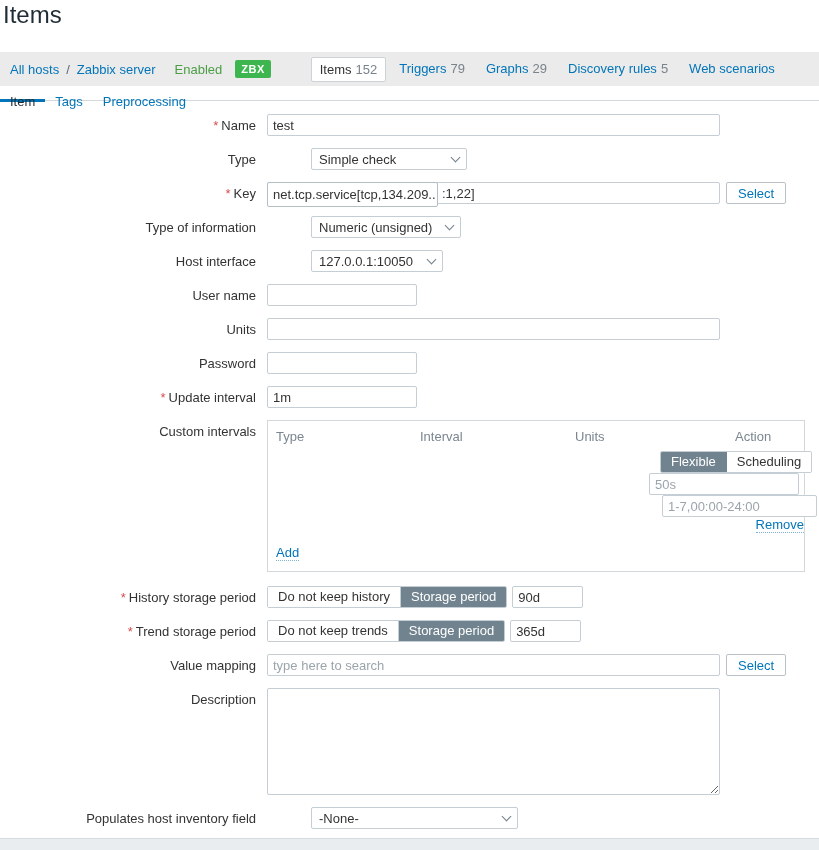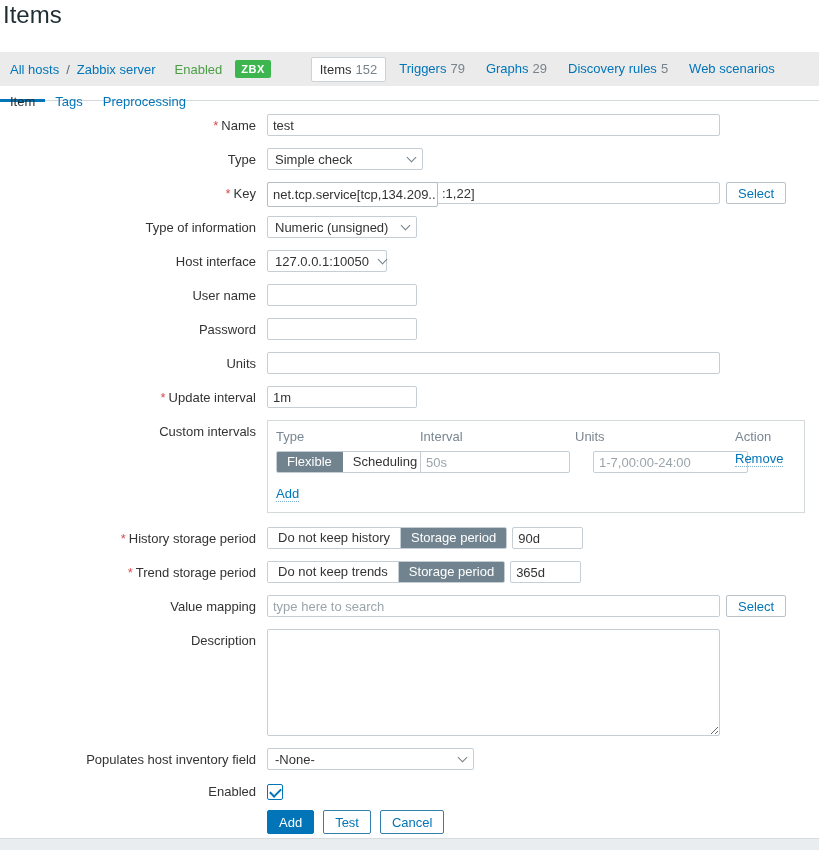--- a/index.html
+++ b/index.html
@@ -36,25 +36,25 @@
   .row { display:flex; margin-bottom:12px; align-items:flex-start; }
   .form-label { width:256px; flex:none; text-align:right; padding-top:4px; color:#333; }
   .req { color:#d64e4e; margin-right:3px; }
   .form-field { margin-left:11px; position:relative; display:flex; align-items:flex-start; }
   .input, .textarea {
     border:1px solid #c5ced4; border-radius:2px; background:#fff; color:#333;
     font:13px "Liberation Sans", sans-serif; height:22px; padding:0 5px; outline:none;
   }
   .input::placeholder, .textarea::placeholder { color:#9aa5ab; }
   .w453 { width:453px; } .w156 { width:156px; } .w150 { width:150px; }
-  .w140 { width:120px; } .w207 { width:207px; } .w71 { width:71px; }
+  .w140 { width:132px; } .w207 { width:207px; } .w71 { width:71px; }
   .select {
     display:inline-flex; align-items:center; justify-content:space-between;
     border:1px solid #c5ced4; border-radius:2px; background:#fff; height:22px;
-    padding:0 7px; cursor:pointer;
+    padding:0 7px; cursor:pointer;margin-left:44px;
   }
   .chev { width:7px; height:7px; border-right:1px solid #72808a; border-bottom:1px solid #72808a;
     transform:rotate(45deg); margin-top:-4px; flex:none; margin-left:10px; }
   .btn {
     height:24px; padding:0 11px; border-radius:2px; display:inline-flex; align-items:center;
     font:13px "Liberation Sans", sans-serif; cursor:pointer; white-space:nowrap;
   }
   .btn-primary { background:#0275b8; border:1px solid #0275b8; color:#fff; }
   .btn-outline { background:#fff; border:1px solid #3380ad; color:#0275b8; }
   .btn-select { background:#fff; border:1px solid #b8c2c8; color:#0275b8; height:22px; margin-left:6px; }
@@ -66,21 +66,21 @@
   }
   
   .seg { display:inline-flex; border:1px solid #c5ced4; border-radius:2px; overflow:hidden; height:22px; background:#fff; }
   .seg-btn { padding:0 10px; line-height:20px; color:#333; background:#fff; border-right:1px solid #c5ced4; cursor:pointer; white-space:nowrap; }
   .seg-btn:last-child { border-right:none; }
   .seg-btn.active { background:#70838f; color:#fff; border-color:#70838f; cursor:default; }
   .seg-suffix { margin-left:5px; }
   
   .ci-box { border:1px solid #d4d9dc; width:538px; padding:8px 0 10px 8px; }
   .ci-header { display:flex; color:#7a8691; margin-bottom:7px; }
-  .ci-row { display:flex; align-items:flex-start; }
+  .ci-row { display:flex; align-items:flex-end;flex-direction:column; }
   .ci-c1 { width:144px; flex:none; } .ci-c2 { width:155px; flex:none; } .ci-c3 { width:160px; flex:none; }
   .link-dotted { color:#0275b8; text-decoration:none; border-bottom:1px dotted #7fb3d4; cursor:pointer; }
   .ci-add { margin-top:13px; display:inline-block; }
   .textarea { width:453px; height:107px; resize:both; padding:4px 5px; line-height:16px; }
   
   .checkbox { width:16px; height:16px; border:1px solid #0275b8; border-radius:2px; background:#fff; position:relative; margin-top:2px; cursor:pointer; }
   .checkbox.checked::after {
     content:""; position:absolute; left:4px; top:1px; width:5px; height:9px;
     border-right:2px solid #0275b8; border-bottom:2px solid #0275b8; transform:rotate(45deg);
   }
@@ -174,30 +174,30 @@
   </div>
 
   <div class="row">
     <div class="form-label"><span>User name</span></div>
     <div class="form-field">
       <input class="input w150" type="text" value="" style="">
     </div>
   </div>
 
   <div class="row">
+    <div class="form-label"><span>Units</span></div>
+    <div class="form-field">
+      <input class="input w453" type="text" value="" style="">
+    </div>
+  </div>
+
+  <div class="row">
     <div class="form-label"><span>Password</span></div>
     <div class="form-field">
       <input class="input w150" type="text" value="" style="">
-    </div>
-  </div>
-
-  <div class="row">
-    <div class="form-label"><span>Units</span></div>
-    <div class="form-field">
-      <input class="input w453" type="text" value="" style="">
     </div>
   </div>
 
   <div class="row">
     <div class="form-label"><span class="req">*</span><span>Update interval</span></div>
     <div class="form-field">
       <input class="input w150" type="text" value="1m" style="">
     </div>
   </div>
 

